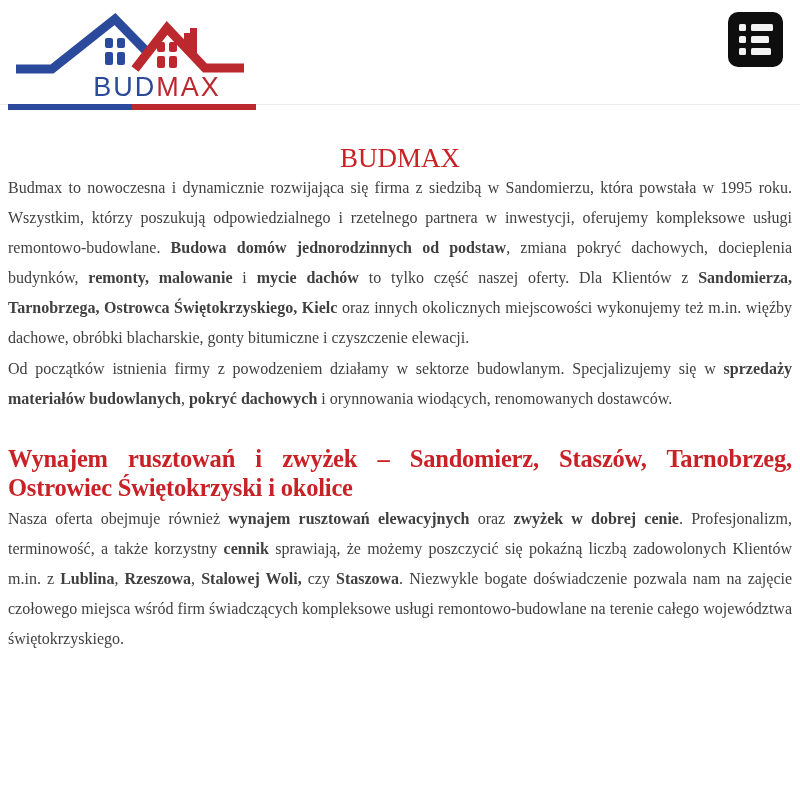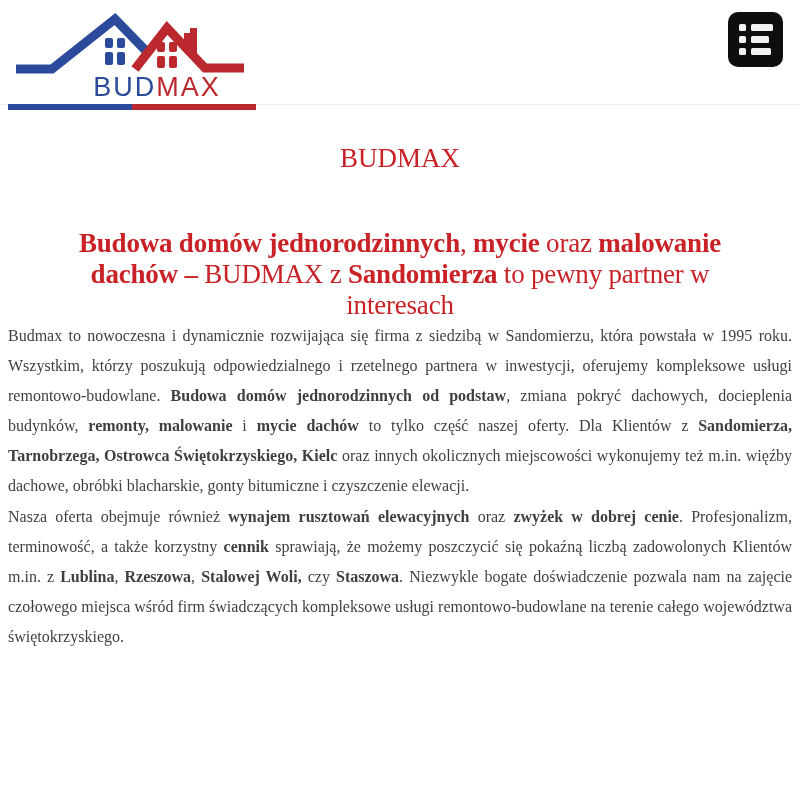--- a/index.html
+++ b/index.html
@@ -104,20 +104,21 @@
       <rect x="12" y="12" width="18" height="7" rx="1.5"></rect>
       <rect x="0" y="24" width="7" height="7" rx="1.5"></rect>
       <rect x="12" y="24" width="20" height="7" rx="1.5"></rect>
     </svg>
   </button>
 </header>
 
 <main>
   <div class="site-title">BUDMAX</div>
 
-  <h1 class="main-heading"><b>Budowa domów jednorodzinnych</b><span>, </span><b>mycie</b><span> oraz </span><b>malowanie dachów – </b><span>BUDMAX z </span><b>Sandomierza</b><span> to pewny partner w interesach</span></h1>
 
   <p class="para"><span>Budmax to nowoczesna i dynamicznie rozwijająca się firma z siedzibą w Sandomierzu, która powstała w 1995 roku. Wszystkim, którzy poszukują odpowiedzialnego i rzetelnego partnera w inwestycji, oferujemy kompleksowe usługi remontowo-budowlane. </span><b>Budowa domów jednorodzinnych od podstaw</b><span>, zmiana pokryć dachowych, docieplenia budynków, </span><b>remonty, malowanie</b><span> i </span><b>mycie dachów</b><span> to tylko część naszej oferty. Dla Klientów z </span><b>Sandomierza, Tarnobrzega, Ostrowca Świętokrzyskiego, Kielc</b><span> oraz innych okolicznych miejscowości wykonujemy też m.in. więźby dachowe, obróbki blacharskie, gonty bitumiczne i czyszczenie elewacji.</span></p>
 
+  <p class="para"><span>Od początków istnienia firmy z powodzeniem działamy w sektorze budowlanym. Specjalizujemy się w </span><b>sprzedaży materiałów budowlanych</b><span>, </span><b>pokryć dachowych</b><span> i orynnowania wiodących, renomowanych dostawców.</span></p>
 
+  <h2 class="section-heading">Wynajem rusztowań i zwyżek – Sandomierz, Staszów, Tarnobrzeg, Ostrowiec Świętokrzyski i okolice</h2>
 
   <p class="para"><span>Nasza oferta obejmuje również </span><b>wynajem rusztowań elewacyjnych</b><span> oraz </span><b>zwyżek w dobrej cenie</b><span>. Profesjonalizm, terminowość, a także korzystny </span><b>cennik</b><span> sprawiają, że możemy poszczycić się pokaźną liczbą zadowolonych Klientów m.in. z </span><b>Lublina</b><span>, </span><b>Rzeszowa</b><span>, </span><b>Stalowej Woli,</b><span> czy </span><b>Staszowa</b><span>. Niezwykle bogate doświadczenie pozwala nam na zajęcie czołowego miejsca wśród firm świadczących kompleksowe usługi remontowo-budowlane na terenie całego województwa świętokrzyskiego.</span></p>
 </main>
 
 </body></html>

